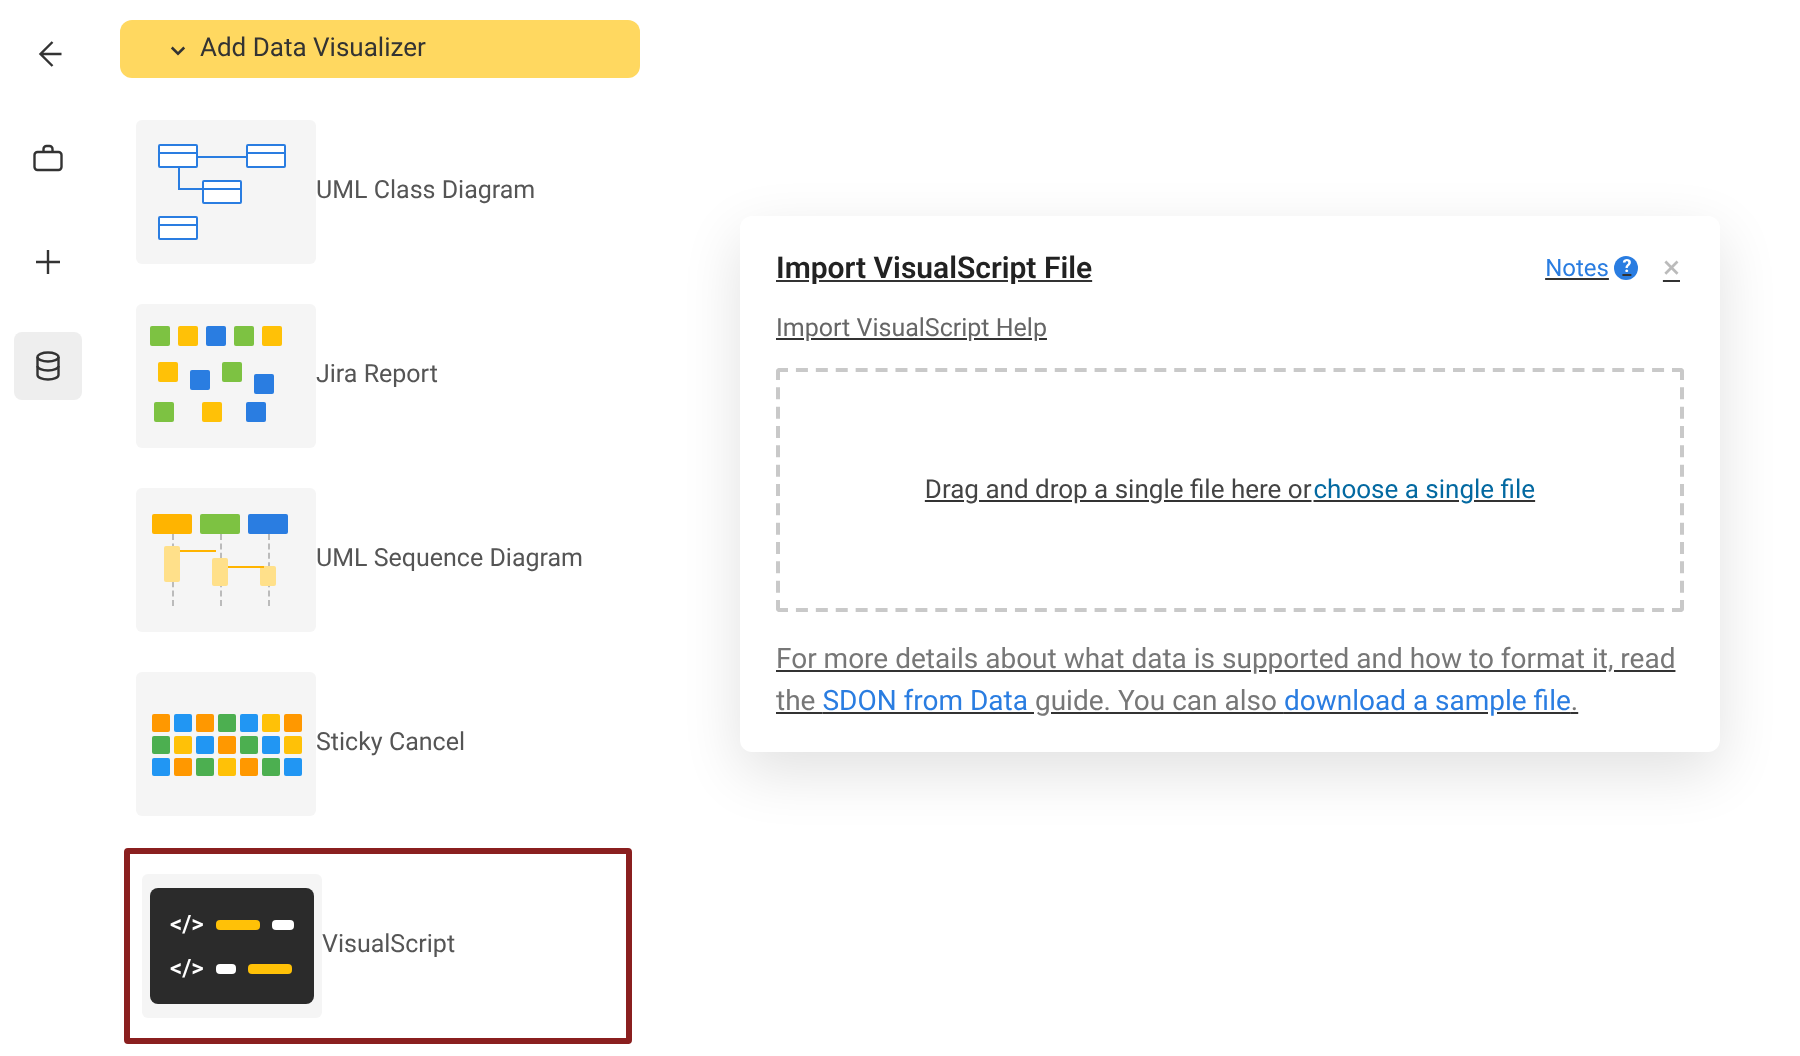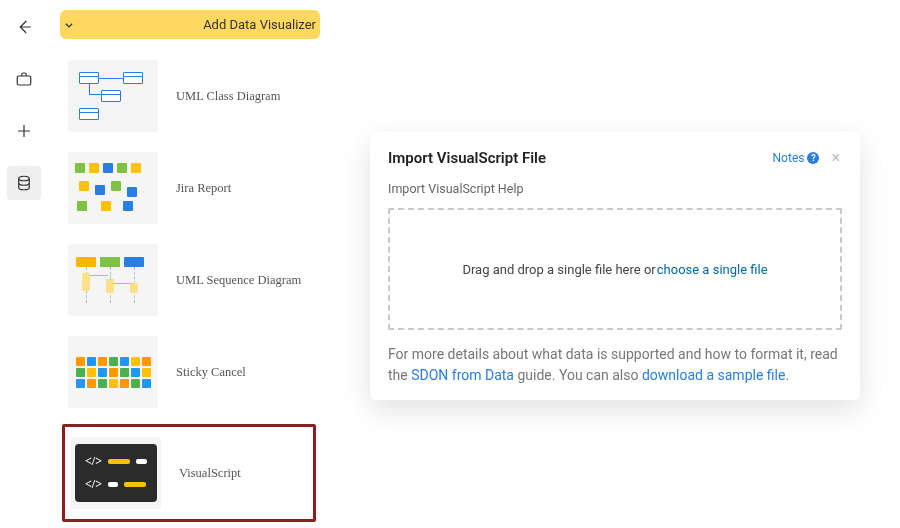--- a/index.html
+++ b/index.html
@@ -6,27 +6,27 @@
 body { font-family: -apple-system, BlinkMacSystemFont, "Segoe UI", Roboto, Arial, sans-serif; font-size: 13px; color: #333; background: #fff; width: 900px; height: 528px; overflow: hidden; position: relative; }
 
 
 .rail { position: absolute; left: 0; top: 0; width: 48px; height: 100%; display: flex; flex-direction: column; align-items: center; padding-top: 10px; gap: 18px; }
 .rail-btn { width: 34px; height: 34px; display: flex; align-items: center; justify-content: center; border-radius: 4px; cursor: pointer; color: #333; }
 .rail-btn.active { background: #eeeeee; }
 .rail-btn svg { width: 18px; height: 18px; stroke: #333; fill: none; stroke-width: 1.6; }
 
 
 .panel { position: absolute; left: 60px; top: 0; width: 260px; height: 100%; }
-.panel-head { margin-top: 10px; background: #ffd860; border-radius: 6px; padding: 7px 4px; display: flex; align-items: center; gap: 16px; font-size: 13px; color: #333; cursor: pointer; justify-content: space-between; }
+.panel-head { margin-top: 10px; background: #ffd860; border-radius: 6px; padding: 7px 24px; display: flex; align-items: center; gap: 6px; font-size: 13px; color: #333; cursor: pointer; }
 .panel-head svg { width: 10px; height: 10px; stroke: #333; fill: none; stroke-width: 2; }
 .panel-scroll { position: absolute; top: 42px; left: 0; right: 0; bottom: 0; overflow-y: auto; padding: 8px 4px 40px 2px; }
 .panel-scroll::-webkit-scrollbar { width: 7px; }
 .panel-scroll::-webkit-scrollbar-thumb { background: #d0d0d0; border-radius: 4px; }
 
-.item { display: flex; align-items: center; gap: 18px; padding: 10px 6px; border-radius: 4px; cursor: pointer; font-family: Liberation Serif, serif; }
+.item { display: flex; align-items: center; padding: 10px 6px; border-radius: 4px; cursor: pointer; }
 .item.highlight { border: 3px solid #8a1f1f; border-radius: 2px; padding: 10px 6px; margin-top: 6px; }
 .thumb { width: 90px; height: 72px; background: #f5f5f5; border-radius: 3px; display: flex; align-items: center; justify-content: center; flex-shrink: 0; overflow: hidden; }
 .item-label { font-size: 12.5px; color: #555; line-height: 1.35; }
 
 
 .art-uml { width: 72px; height: 52px; position: relative; }
 .art-uml .box { position: absolute; width: 20px; height: 12px; background: #fff; border: 1px solid #2a7de1; border-radius: 1px; }
 .art-uml .box::before { content:""; position:absolute; left:0; right:0; top:3px; height:1px; background:#2a7de1; }
 .art-uml .b1{left:2px;top:2px} .art-uml .b2{left:46px;top:2px} .art-uml .b3{left:24px;top:20px} .art-uml .b4{left:2px;top:38px}
 .art-uml .l{position:absolute;background:#2a7de1;height:1px}
@@ -53,21 +53,21 @@
 .art-sticky span{border-radius:1px}
 .c-o{background:#ff9800}.c-b{background:#2196f3}.c-g{background:#4caf50}.c-y{background:#ffc107}
 
 .art-vs { width: 82px; height: 58px; background:#2b2b2b; border-radius:4px; display:flex; flex-direction:column; justify-content:center; gap:8px; padding:8px 10px; }
 .art-vs .row{display:flex;align-items:center;gap:6px}
 .art-vs .tag{color:#fff;font-size:12px;font-weight:600}
 .art-vs .bar{height:5px;border-radius:2px}
 .art-vs .b-y{background:#ffc107}.art-vs .b-w{background:#fff}
 
 
-.modal { position: absolute; left: 370px; top: 132px; width: 490px; background: #fff; border-radius: 6px; box-shadow: 0 10px 30px rgba(0,0,0,0.12); overflow: hidden; }
+.modal { position: absolute; left: 370px; top: 108px; width: 490px; background: #fff; border-radius: 6px; box-shadow: 0 10px 30px rgba(0,0,0,0.12); overflow: hidden; text-decoration: underline; }
 .modal-head { padding: 16px 18px 10px; display:flex; align-items:center; justify-content:space-between; }
 .modal-title { font-size: 15px; font-weight: 600; color:#222; }
 .modal-head-right { display:flex; align-items:center; gap:10px; }
 .help-link { color:#2a7de1; font-size: 12px; display:flex; align-items:center; gap:3px; cursor:pointer; text-decoration:none; }
 .help-link .q { width:12px;height:12px;border-radius:50%;background:#2a7de1;color:#fff;font-size:9px;display:flex;align-items:center;justify-content:center;font-weight:700; }
 .close-x { color:#bbb; font-size:16px; cursor:pointer; padding:0 2px; }
 .modal-body { padding: 4px 18px 14px; }
 .modal-sub { font-size: 12.5px; color:#666; margin-bottom: 12px; }
 .dropzone { border: 2px dashed #c9c9c9; border-radius: 2px; height: 122px; display:flex; align-items:center; justify-content:center; font-size: 13px; color:#444; margin-bottom: 14px; }
 .dropzone a { color:#0369a1; text-decoration:none; margin-left:1px; }

